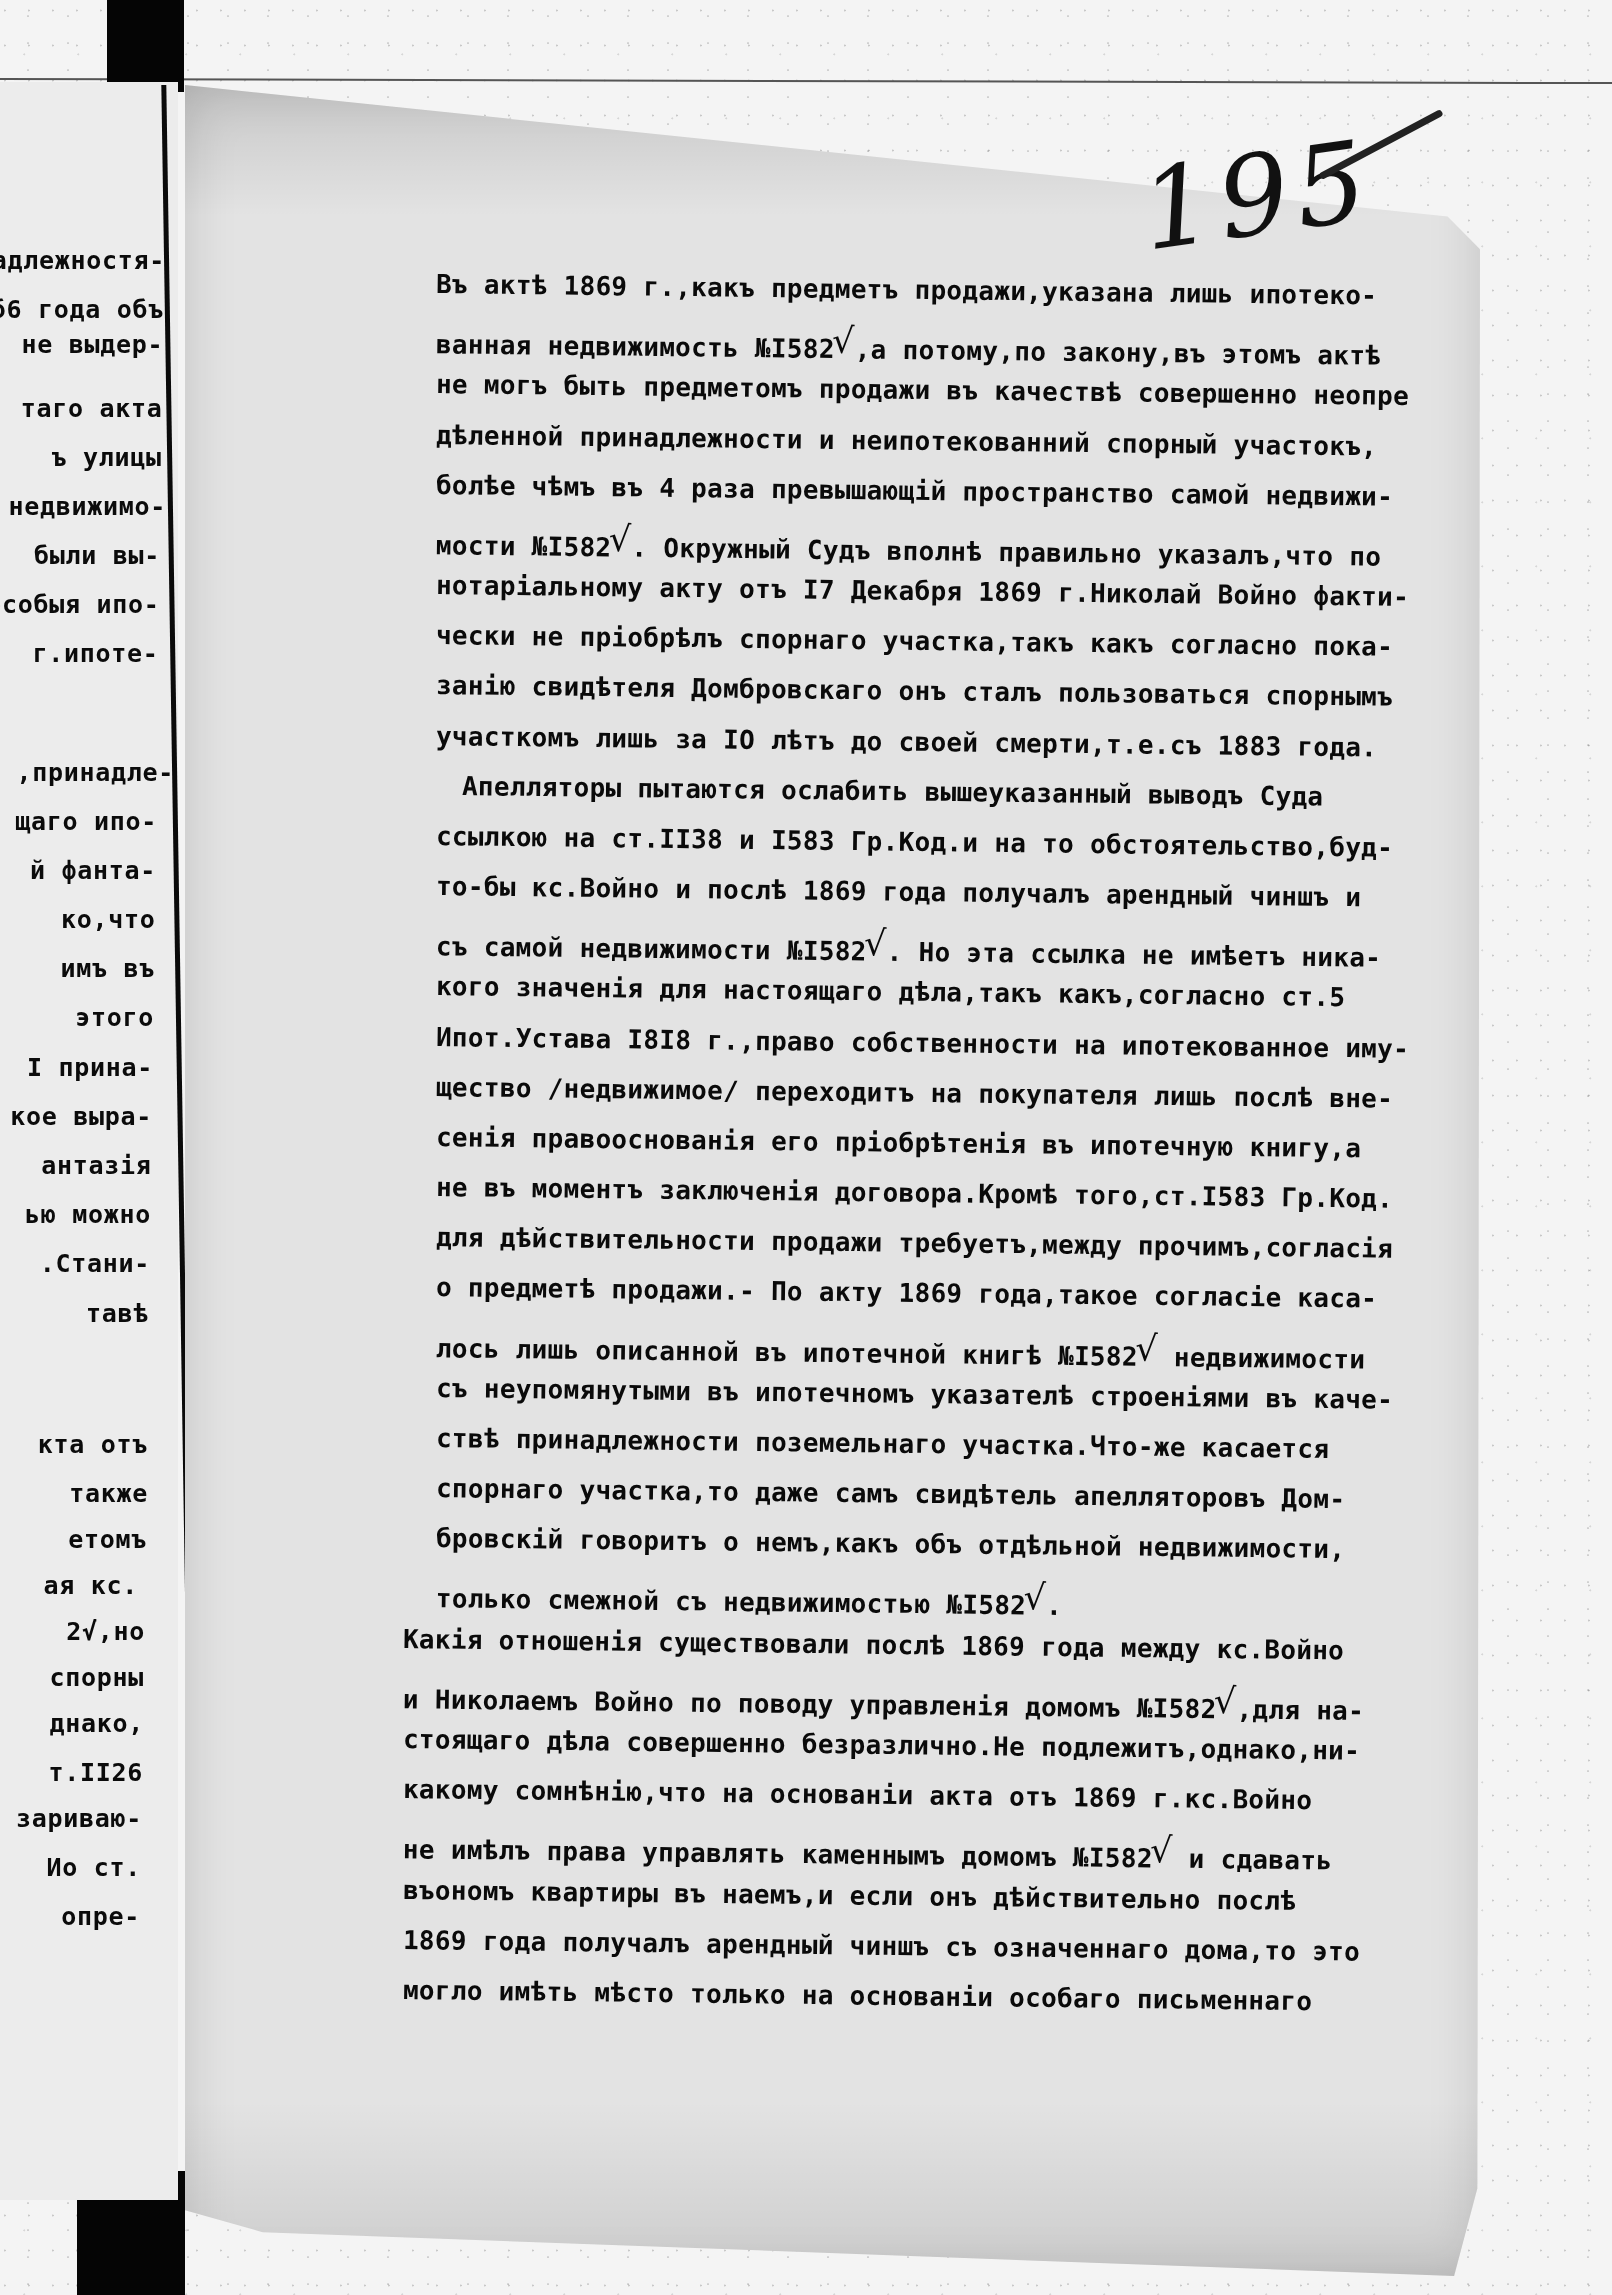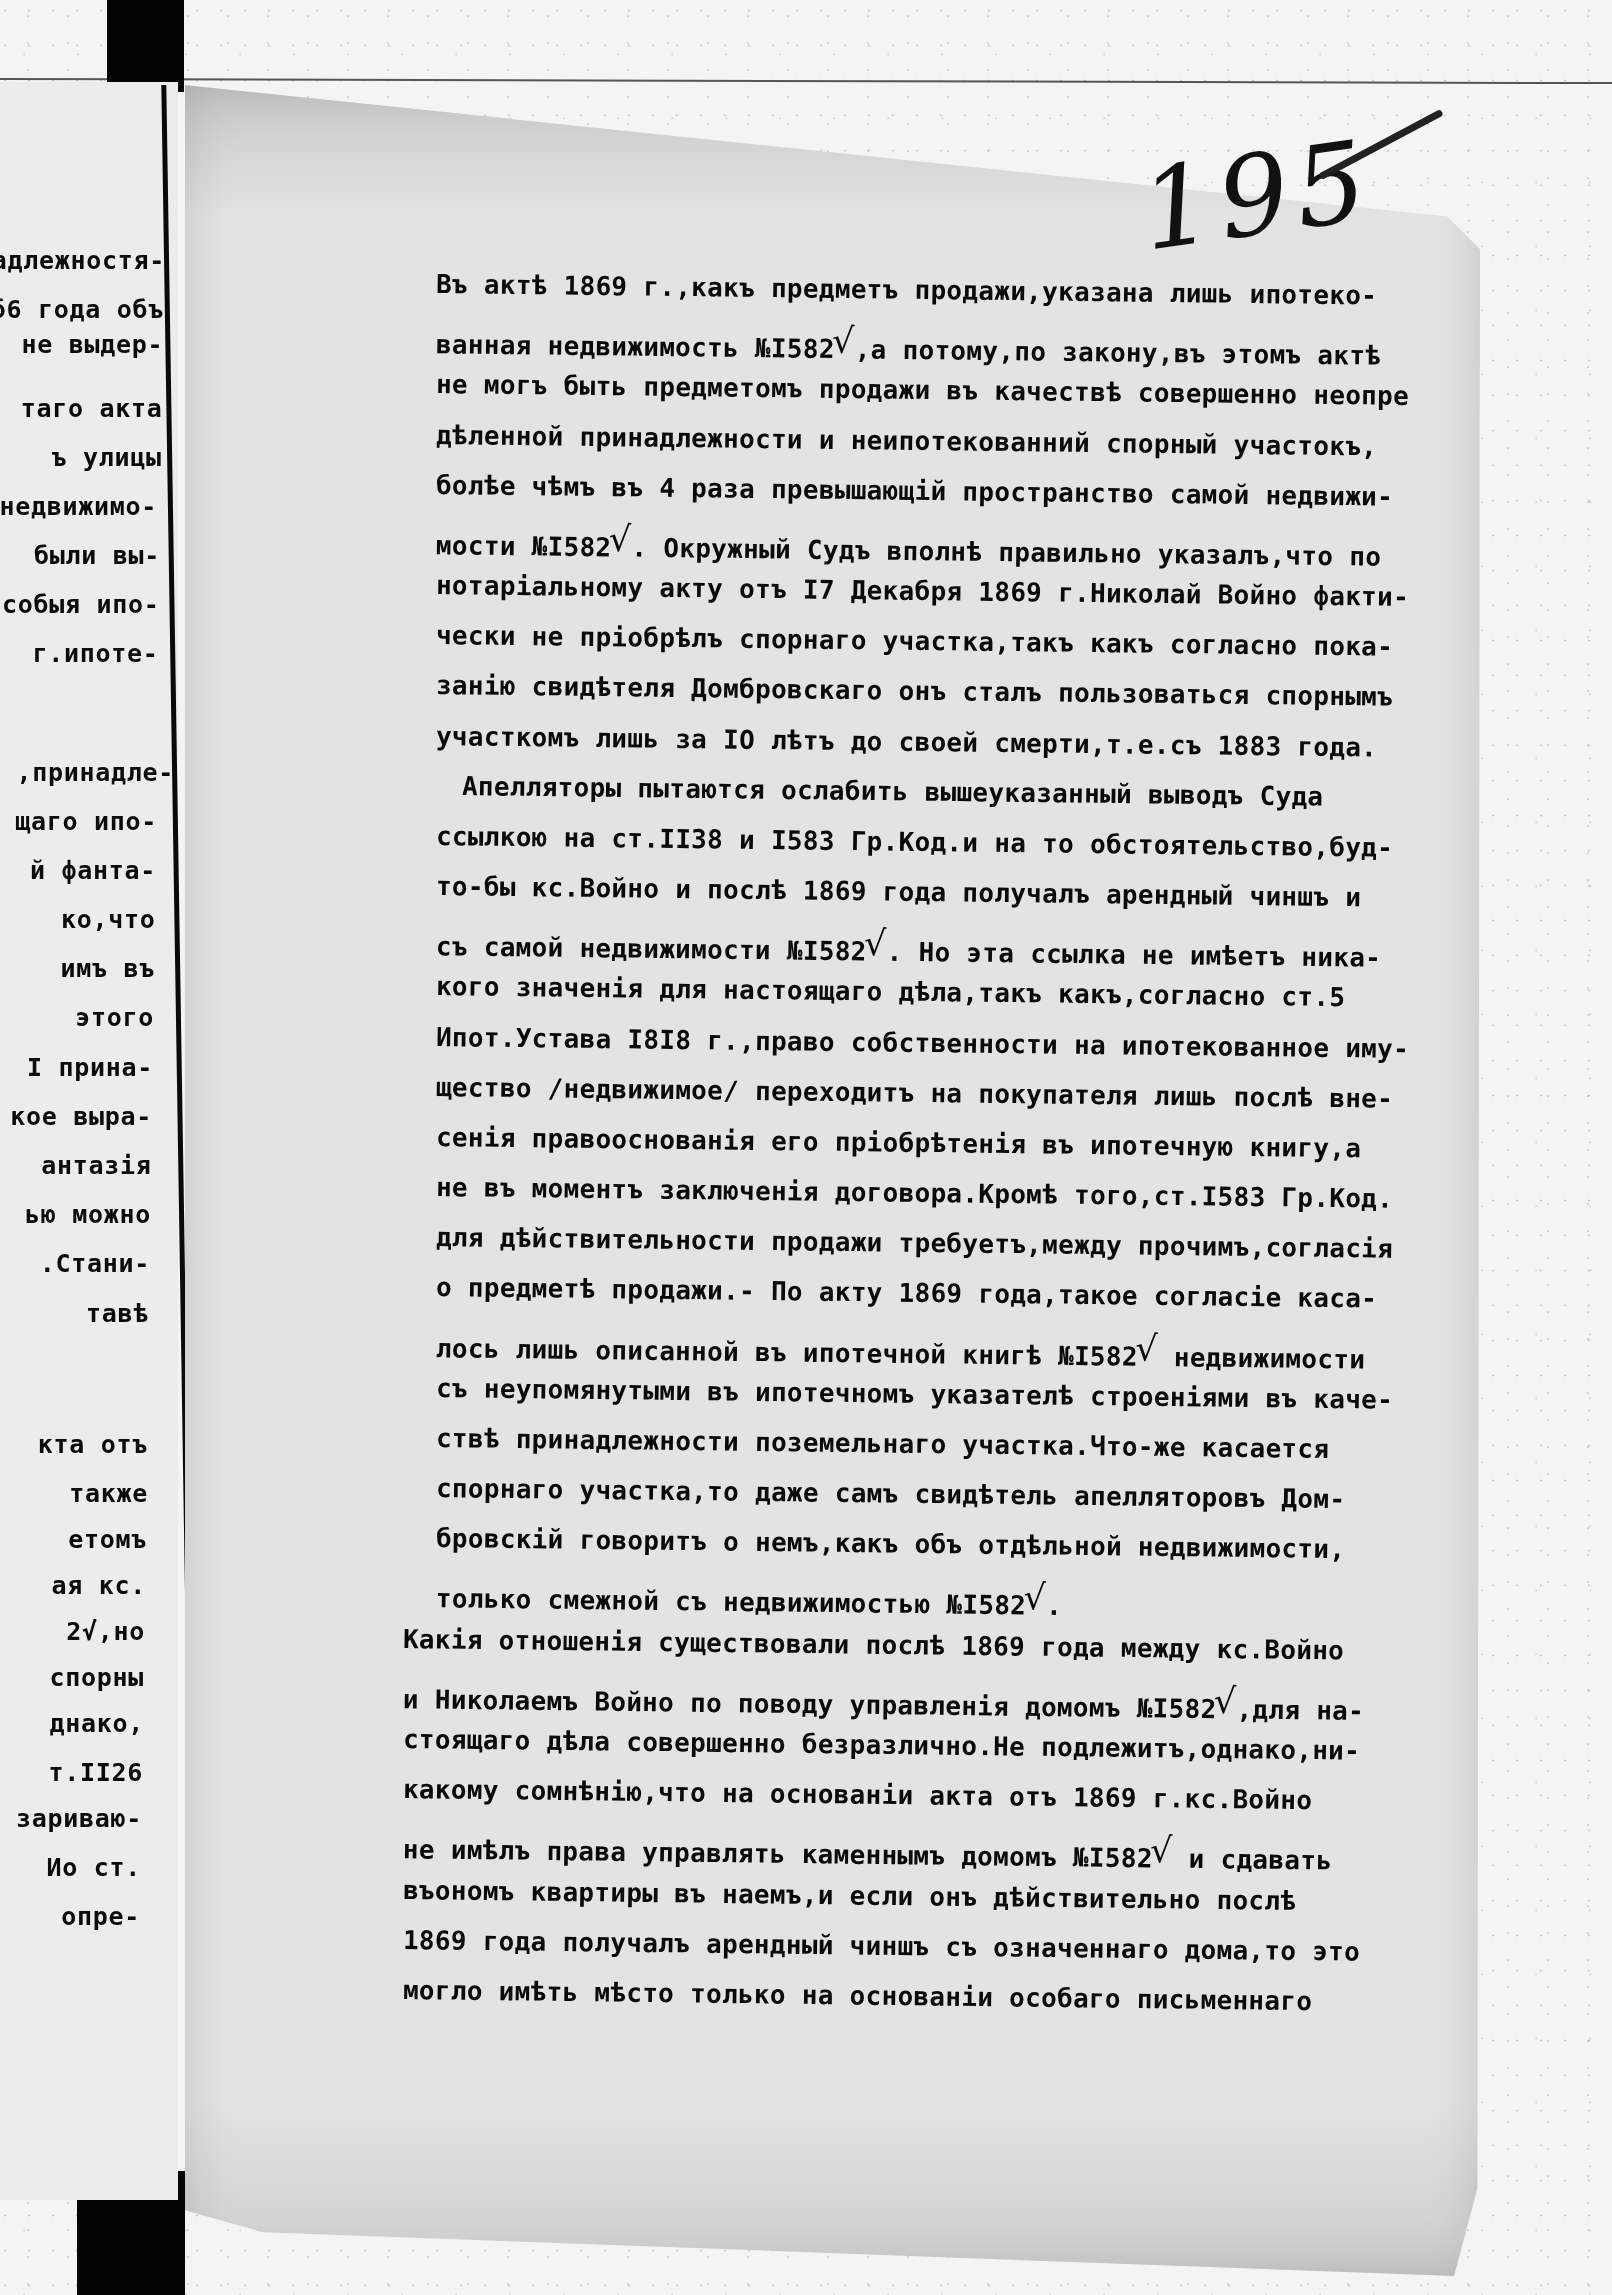--- a/index.html
+++ b/index.html
@@ -79,40 +79,40 @@
 <div class="top-rule"></div>
 <div class="binder-top"></div>
 <div class="binder-bottom"></div>
 
 <div class="left-page" id="left-page">
     <div class="left-line" style="top: 164px; right: 13px;">адлежностя-</div>
     <div class="left-line" style="top: 213px; right: 14px;">б6 года объ</div>
     <div class="left-line" style="top: 248px; right: 14.7px;">не выдер-</div>
     <div class="left-line" style="top: 312px; right: 15.5px;">таго акта</div>
     <div class="left-line" style="top: 361px; right: 16.3px;">ъ улицы</div>
-    <div class="left-line" style="top: 410px; right: 21px;">недвижимо-</div>
+    <div class="left-line" style="top: 410px; right: 12px;">недвижимо-</div>
     <div class="left-line" style="top: 459px; right: 18px;">были вы-</div>
     <div class="left-line" style="top: 508px; right: 18.6px;">особыя ипо-</div>
     <div class="left-line" style="top: 557px; right: 19.4px;">г.ипоте-</div>
     <div class="left-line" style="top: 676px; right: 4px; text-align: center;">,принадле-</div>
     <div class="left-line" style="top: 725px; right: 21px;">щаго ипо-</div>
     <div class="left-line" style="top: 774px; right: 22px;">й фанта-</div>
     <div class="left-line" style="top: 823px; right: 22.6px;">ко,что</div>
     <div class="left-line" style="top: 872px; right: 23px;">имъ въ</div>
     <div class="left-line" style="top: 921px; right: 24px;">этого</div>
     <div class="left-line" style="top: 971px; right: 25px;">I прина-</div>
     <div class="left-line" style="top: 1020px; right: 26px;">кое выра-</div>
     <div class="left-line" style="top: 1069px; right: 26.5px;">антазiя</div>
     <div class="left-line" style="top: 1118px; right: 27px;">ью можно</div>
     <div class="left-line" style="top: 1167px; right: 28px;">.Стани-</div>
     <div class="left-line" style="top: 1217px; right: 29px;">тавѣ</div>
     <div class="left-line" style="top: 1348px; right: 30px;">кта отъ</div>
     <div class="left-line" style="top: 1397px; right: 30px;">также</div>
     <div class="left-line" style="top: 1443px; right: 31px; text-align: right;">етомъ</div>
-    <div class="left-line" style="top: 1489px; right: 32px; margin-left: 44px;">ая кс.</div>
+    <div class="left-line" style="top: 1489px; right: 40px; margin-left: 44px;">ая кс.</div>
     <div class="left-line" style="top: 1535px; right: 33px; text-align: right;">2√,но</div>
     <div class="left-line" style="top: 1581px; right: 34px;">спорны</div>
     <div class="left-line" style="top: 1627px; right: 34px;">днако,</div>
     <div class="left-line" style="top: 1676px; right: 35px;">т.II26</div>
     <div class="left-line" style="top: 1722px; right: 36px;">зариваю-</div>
     <div class="left-line" style="top: 1771px; right: 37px; text-align: right;">Ио ст.</div>
     <div class="left-line" style="top: 1820px; right: 38px;">опре-</div>
   </div>
 <div class="fold-line"></div>
 

